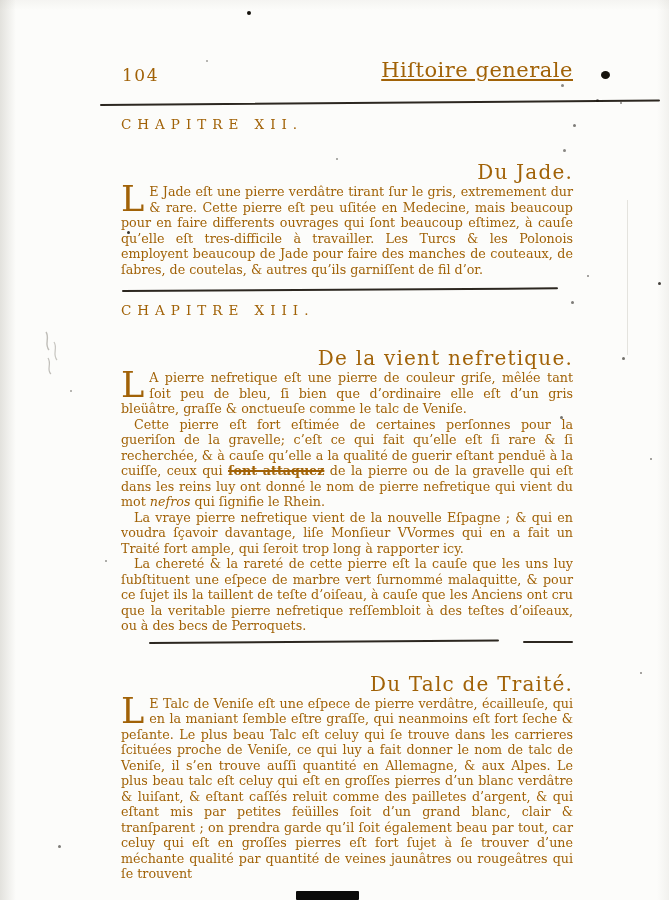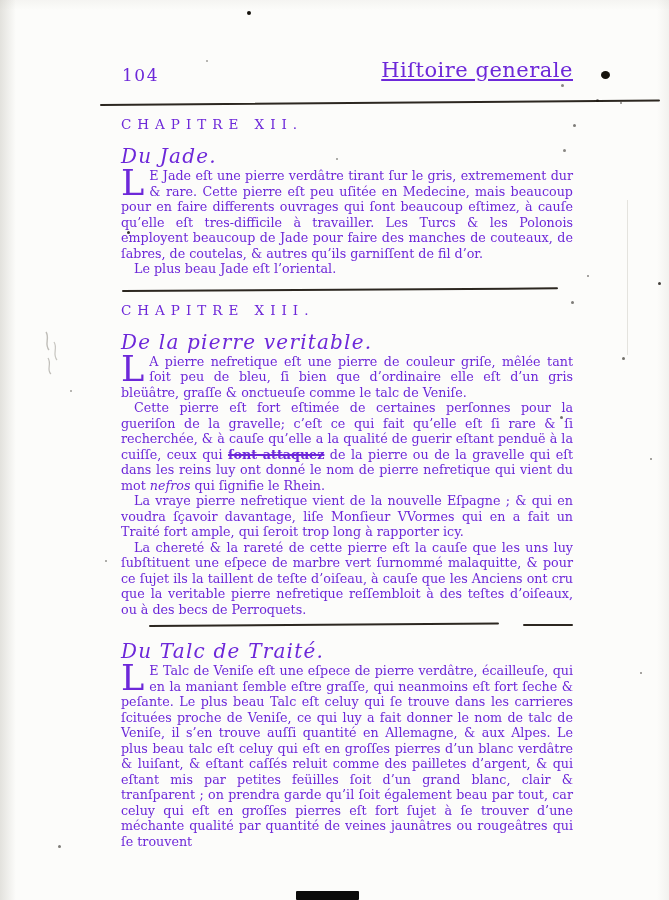--- a/index.html
+++ b/index.html
@@ -1,40 +1,40 @@
 <!DOCTYPE html>
 <html><head>
 <meta charset="utf-8">
 <style>
   html,body{margin:0;padding:0;background:#e9e8e4;}
   .page{
     position:relative;width:669px;height:900px;margin:0 auto;
     background:#fcfcfa;overflow:hidden;
     font-family:"DejaVu Serif","Liberation Serif",serif;
-    color:#6d28d9;
+    color:#a16207;
   }
   .edge-shade{
     position:absolute;inset:0;pointer-events:none;
     background:
       linear-gradient(90deg, rgba(168,165,155,.30) 0px, rgba(255,255,255,0) 16px),
       linear-gradient(270deg, rgba(180,177,168,.14) 0px, rgba(255,255,255,0) 12px),
       linear-gradient(180deg, rgba(180,177,168,.10) 0px, rgba(255,255,255,0) 10px);
   }
   .col{position:absolute;left:121px;top:58px;width:452px;}
   .header-row{position:relative;height:30px;}
   .page-number{position:absolute;left:1px;top:7px;font-size:17px;letter-spacing:1.5px;}
   .running-title{text-align:right;font-size:21px;letter-spacing:.5px;text-decoration:underline;}
   .rule{height:2px;background:#2c2720;transform-origin:left center;border-radius:1px;}
   .rule-1{width:560px;margin:16px 0 0 -21px;transform:rotate(-0.45deg);}
   .rule-2{width:436px;margin:13px 0 0 1px;transform:rotate(-0.35deg);}
   .rule3-row{margin:8px 0 0 28px;display:flex;gap:24px;}
   .rule-3a{width:396px;transform:rotate(-0.4deg);}
   .rule-3b{width:56px;margin-top:-1px;}
   .chap-heading{font-size:13.5px;letter-spacing:6px;margin-top:10px;white-space:nowrap;}
-  .chap-subtitle{text-align:left;font-style:italic;font-size:20px;margin-top:12px;letter-spacing:1.2px;}
+  .chap-subtitle{text-align:right;font-size:20px;margin-top:28px;letter-spacing:1.2px;}
   .bodytext p{margin:0;font-size:12.7px;line-height:15.5px;text-align:justify;}
   .para-first{margin-top:8px;}
   .indent{text-indent:13px;}
   .dropcap{float:left;font-size:35px;line-height:27px;padding:2px 5px 0 0;}
   .strike{text-decoration:line-through;text-decoration-thickness:1.5px;font-weight:bold;}
   .it{font-style:italic;}
   .speck{position:absolute;background:#15120c;border-radius:50%;}
   .vline{position:absolute;left:627px;top:200px;width:1px;height:155px;background:#e4e3de;}
   .pencil{position:absolute;left:40px;top:328px;opacity:.55;}
   .bottom-bar{position:absolute;left:296px;top:891px;width:63px;height:9px;background:#0b0b0a;border-radius:1px;}
@@ -51,27 +51,26 @@
       <span class="page-number">104</span>
       <div class="running-title">Hiſtoire generale</div>
     </div>
 
     <div class="rule rule-1"></div>
 
     <div class="chap-heading">CHAPITRE XII.</div>
     <div class="chap-subtitle">Du Jade.</div>
     <div class="bodytext">
       <p class="para-first"><span class="dropcap">L</span><span>E Jade eſt une pierre verdâtre tirant ſur le gris, extremement dur &amp; rare. Cette pierre eſt peu uſitée en Medecine, mais beaucoup pour en faire differents ouvrages qui ſont beaucoup eſtimez, à cauſe qu’elle eſt tres-difficile à travailler. Les Turcs &amp; les Polonois employent beaucoup de Jade pour faire des manches de couteaux, de ſabres, de coutelas, &amp; autres qu’ils garniſſent de fil d’or.</span></p>
-      <p class="indent">Le plus beau Jade eſt l’oriental.</p>
     </div>
 
     <div class="rule rule-2"></div>
 
     <div class="chap-heading">CHAPITRE XIII.</div>
-    <div class="chap-subtitle">De la pierre veritable.</div>
+    <div class="chap-subtitle">De la vient nefretique.</div>
     <div class="bodytext">
       <p class="para-first"><span class="dropcap">L</span><span>A pierre nefretique eſt une pierre de couleur griſe, mêlée tant ſoit peu de bleu, ſi bien que d’ordinaire elle eſt d’un gris bleüâtre, graſſe &amp; onctueuſe comme le talc de Veniſe.</span></p>
       <p class="indent"><span>Cette pierre eſt fort eſtimée de certaines perſonnes pour la gueriſon de la gravelle; c’eſt ce qui fait qu’elle eſt ſi rare &amp; ſi recherchée, &amp; à cauſe qu’elle a la qualité de guerir eſtant penduë à la cuiſſe, ceux qui </span><span class="strike">ſont attaquez</span><span> de la pierre ou de la gravelle qui eſt dans les reins luy ont donné le nom de pierre nefretique qui vient du mot </span><span class="it">nefros</span><span> qui ſignifie le Rhein.</span></p>
       <p class="indent">La vraye pierre nefretique vient de la nouvelle Eſpagne ; &amp; qui en voudra ſçavoir davantage, liſe Monſieur VVormes qui en a fait un Traité fort ample, qui ſeroit trop long à rapporter icy.</p>
       <p class="indent">La chereté &amp; la rareté de cette pierre eſt la cauſe que les uns luy ſubſtituent une eſpece de marbre vert ſurnommé malaquitte, &amp; pour ce ſujet ils la taillent de teſte d’oiſeau, à cauſe que les Anciens ont cru que la veritable pierre nefretique reſſembloit à des teſtes d’oiſeaux, ou à des becs de Perroquets.</p>
     </div>
 
     <div class="rule3-row">
       <div class="rule rule-3a"></div>
       <div class="rule rule-3b"></div>

